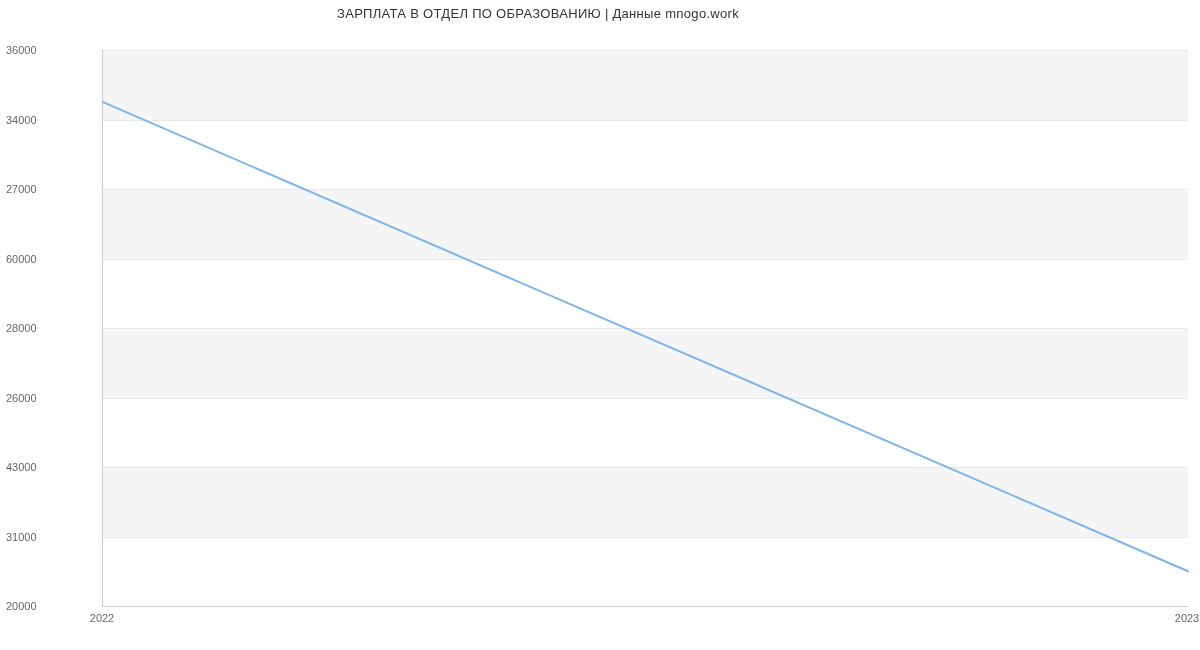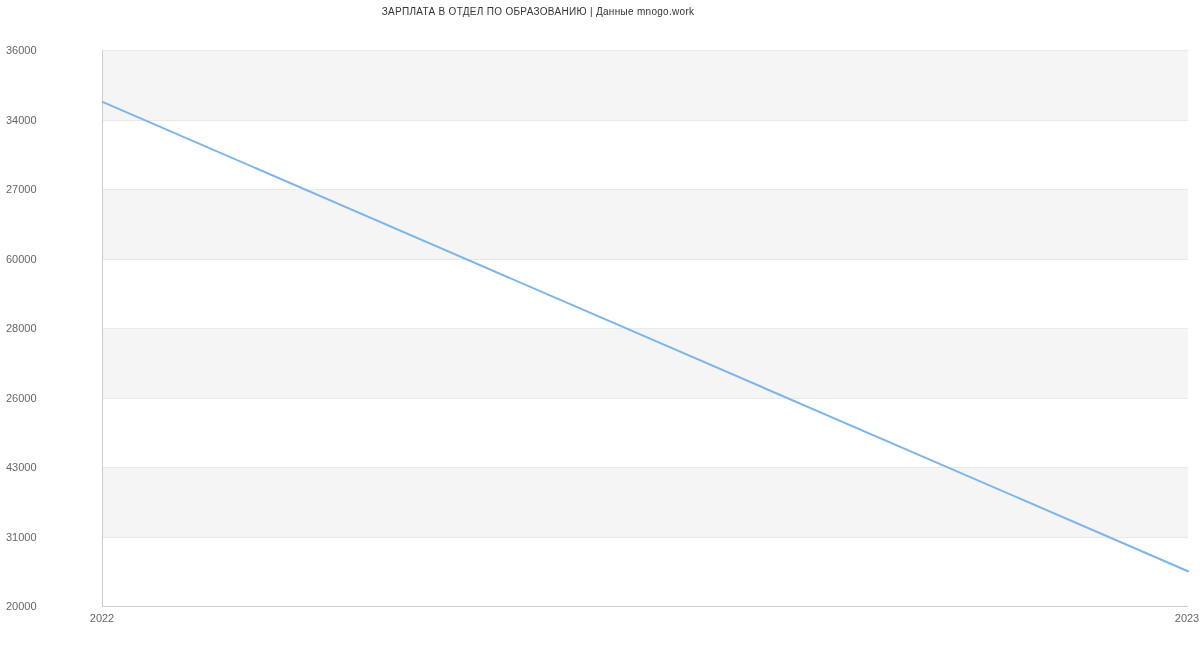--- a/index.html
+++ b/index.html
@@ -15,21 +15,21 @@
     position: relative;
     width: 1200px;
     height: 650px;
   }
   .title {
     position: absolute;
     top: 6px;
     left: 0;
     width: 1076px;
     text-align: center;
-    font-size: 10px;
+    font-size: 13px;
     letter-spacing: 0.3px;
     color: #333333;
   }
   .plot {
     position: absolute;
     left: 102px;
     top: 50px;
     width: 1085px;
     height: 556px;
     border-left: 1px solid #cccccc;

